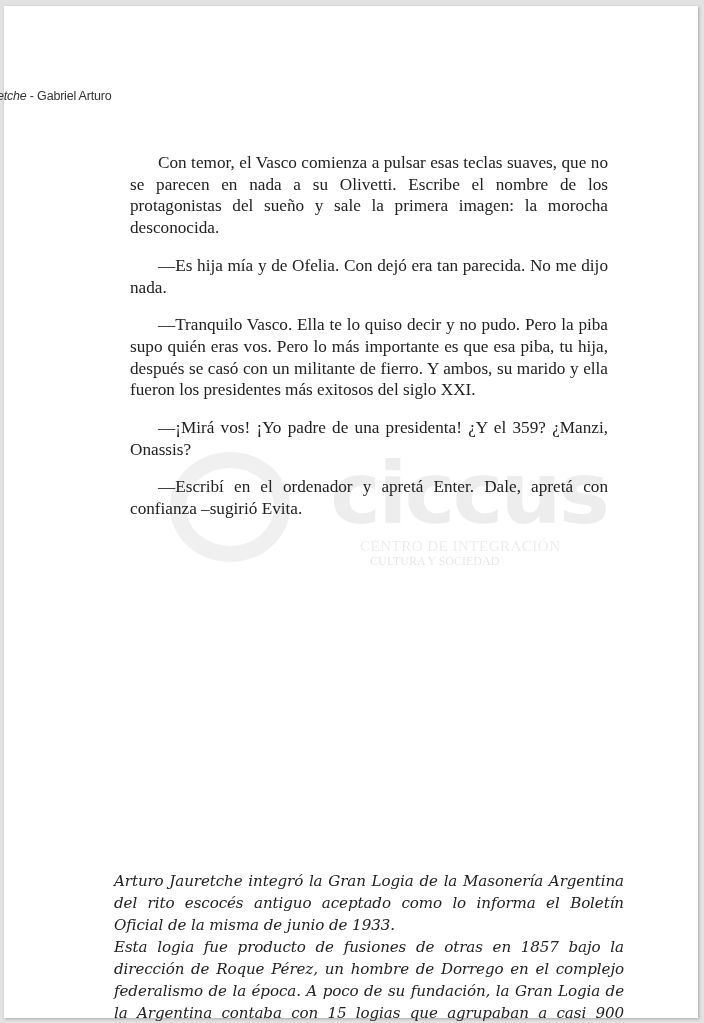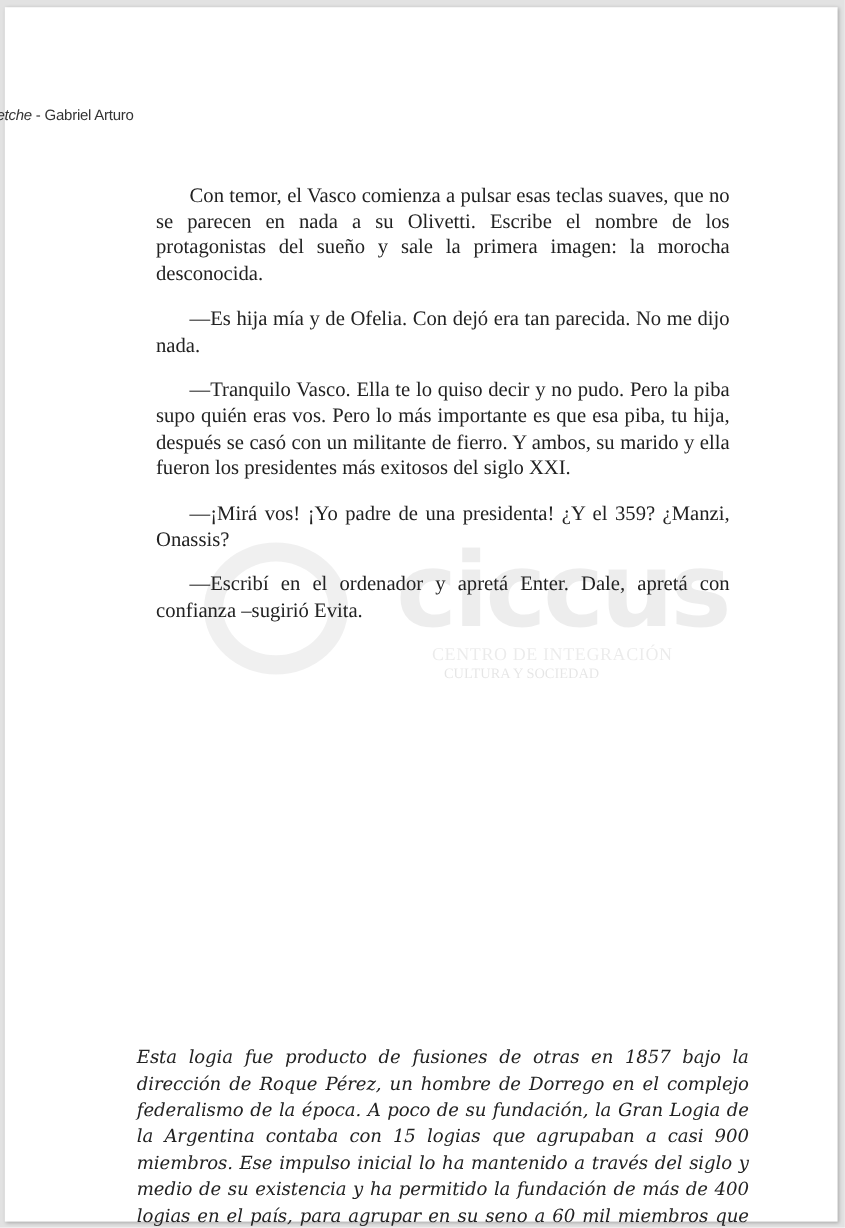--- a/index.html
+++ b/index.html
@@ -132,16 +132,17 @@
 
   <div class="body-text content-layer">
     <p>Con temor, el Vasco comienza a pulsar esas teclas suaves, que no se parecen en nada a su Olivetti. Escribe el nombre de los protagonistas del sueño y sale la primera imagen: la morocha desconocida.</p>
     <p>—Es hija mía y de Ofelia. Con dejó era tan parecida. No me dijo nada.</p>
     <p>—Tranquilo Vasco. Ella te lo quiso decir y no pudo. Pero la piba supo quién eras vos. Pero lo más importante es que esa piba, tu hija, después se casó con un militante de fierro. Y ambos, su marido y ella fueron los presidentes más exitosos del siglo XXI.</p>
     <p>—¡Mirá vos! ¡Yo padre de una presidenta! ¿Y el 359? ¿Manzi, Onassis?</p>
     <p>—Escribí en el ordenador y apretá Enter. Dale, apretá con confianza –sugirió Evita.</p>
   </div>
 
   <div class="insert content-layer">
+    <p>Arturo Jauretche integró la Gran Logia de la Masonería Argentina del rito escocés antiguo aceptado como lo informa el Boletín Oficial de la misma de junio de 1933.</p>
     <p>Esta logia fue producto de fusiones de otras en 1857 bajo la dirección de Roque Pérez, un hombre de Dorrego en el complejo federalismo de la época. A poco de su fundación, la Gran Logia de la Argentina contaba con 15 logias que agrupaban a casi 900 miembros. Ese impulso inicial lo ha mantenido a través del siglo y medio de su existencia y ha permitido la fundación de más de 400 logias en el país, para agrupar en su seno a 60 mil miembros que hoy no alcanzarían a cinco mil y funciona en el templo de la calle Perón 1242. El ingreso de Jauretche a la logia lo dejó para la historia la circular de propuesta número 359 del mes de mayo de 1932 que comunica las “iniciaciones” y entre otras personas y entidades informa de Arturo Martín Jauretche, 32 años, argentino, soltero, abogado, domiciliado en Florida 470 de Capital Federal. Se trata de un error, es de 1933, como se deduce de las fechas anteriores y posteriores del Boletín Oficial 1932-33. Unos meses antes en la circular de propuestas número 362 se informa el ingreso del griego Aristóteles Onassis.</p>
   </div>
 
 </div>
 
 </body></html>

